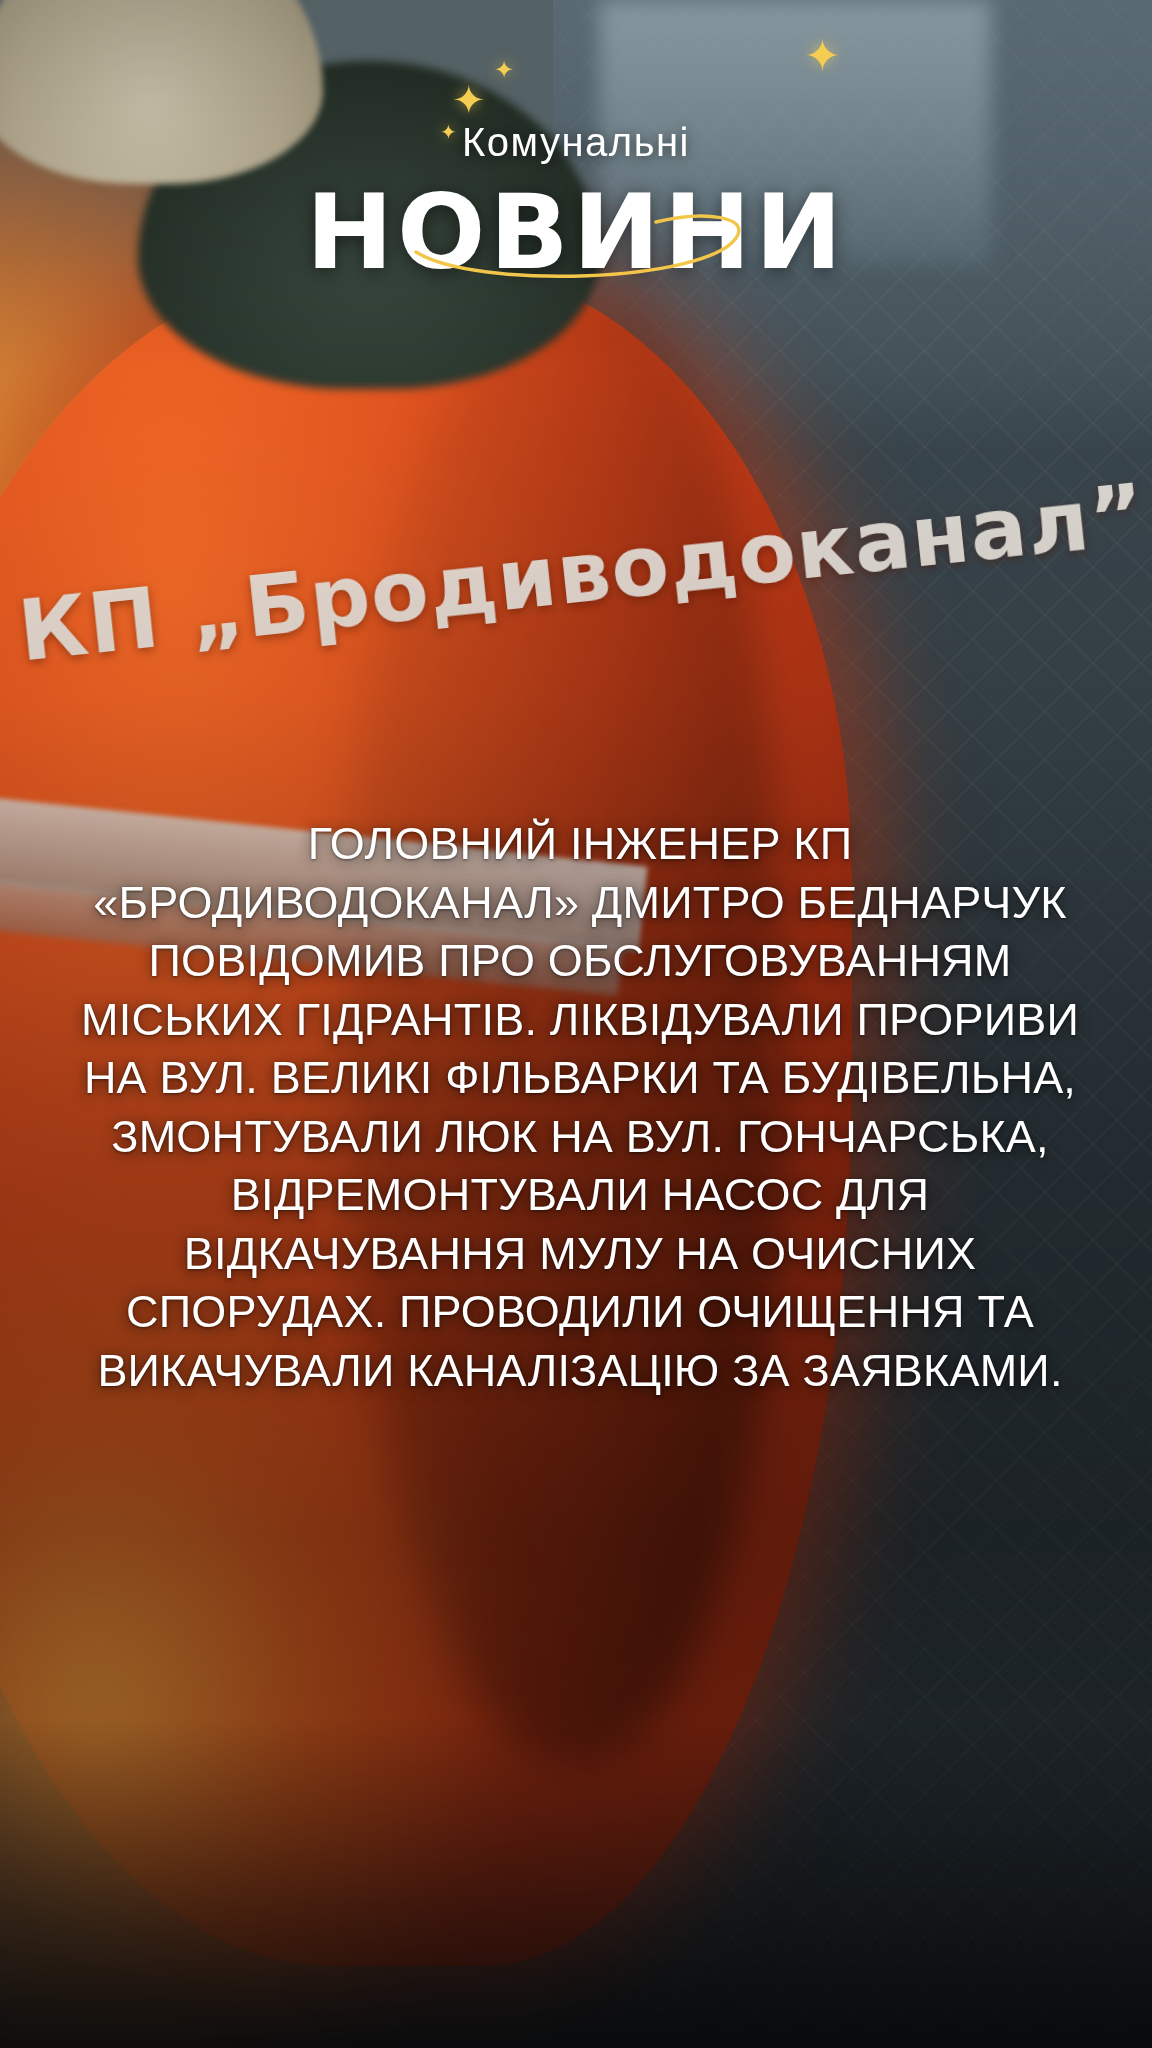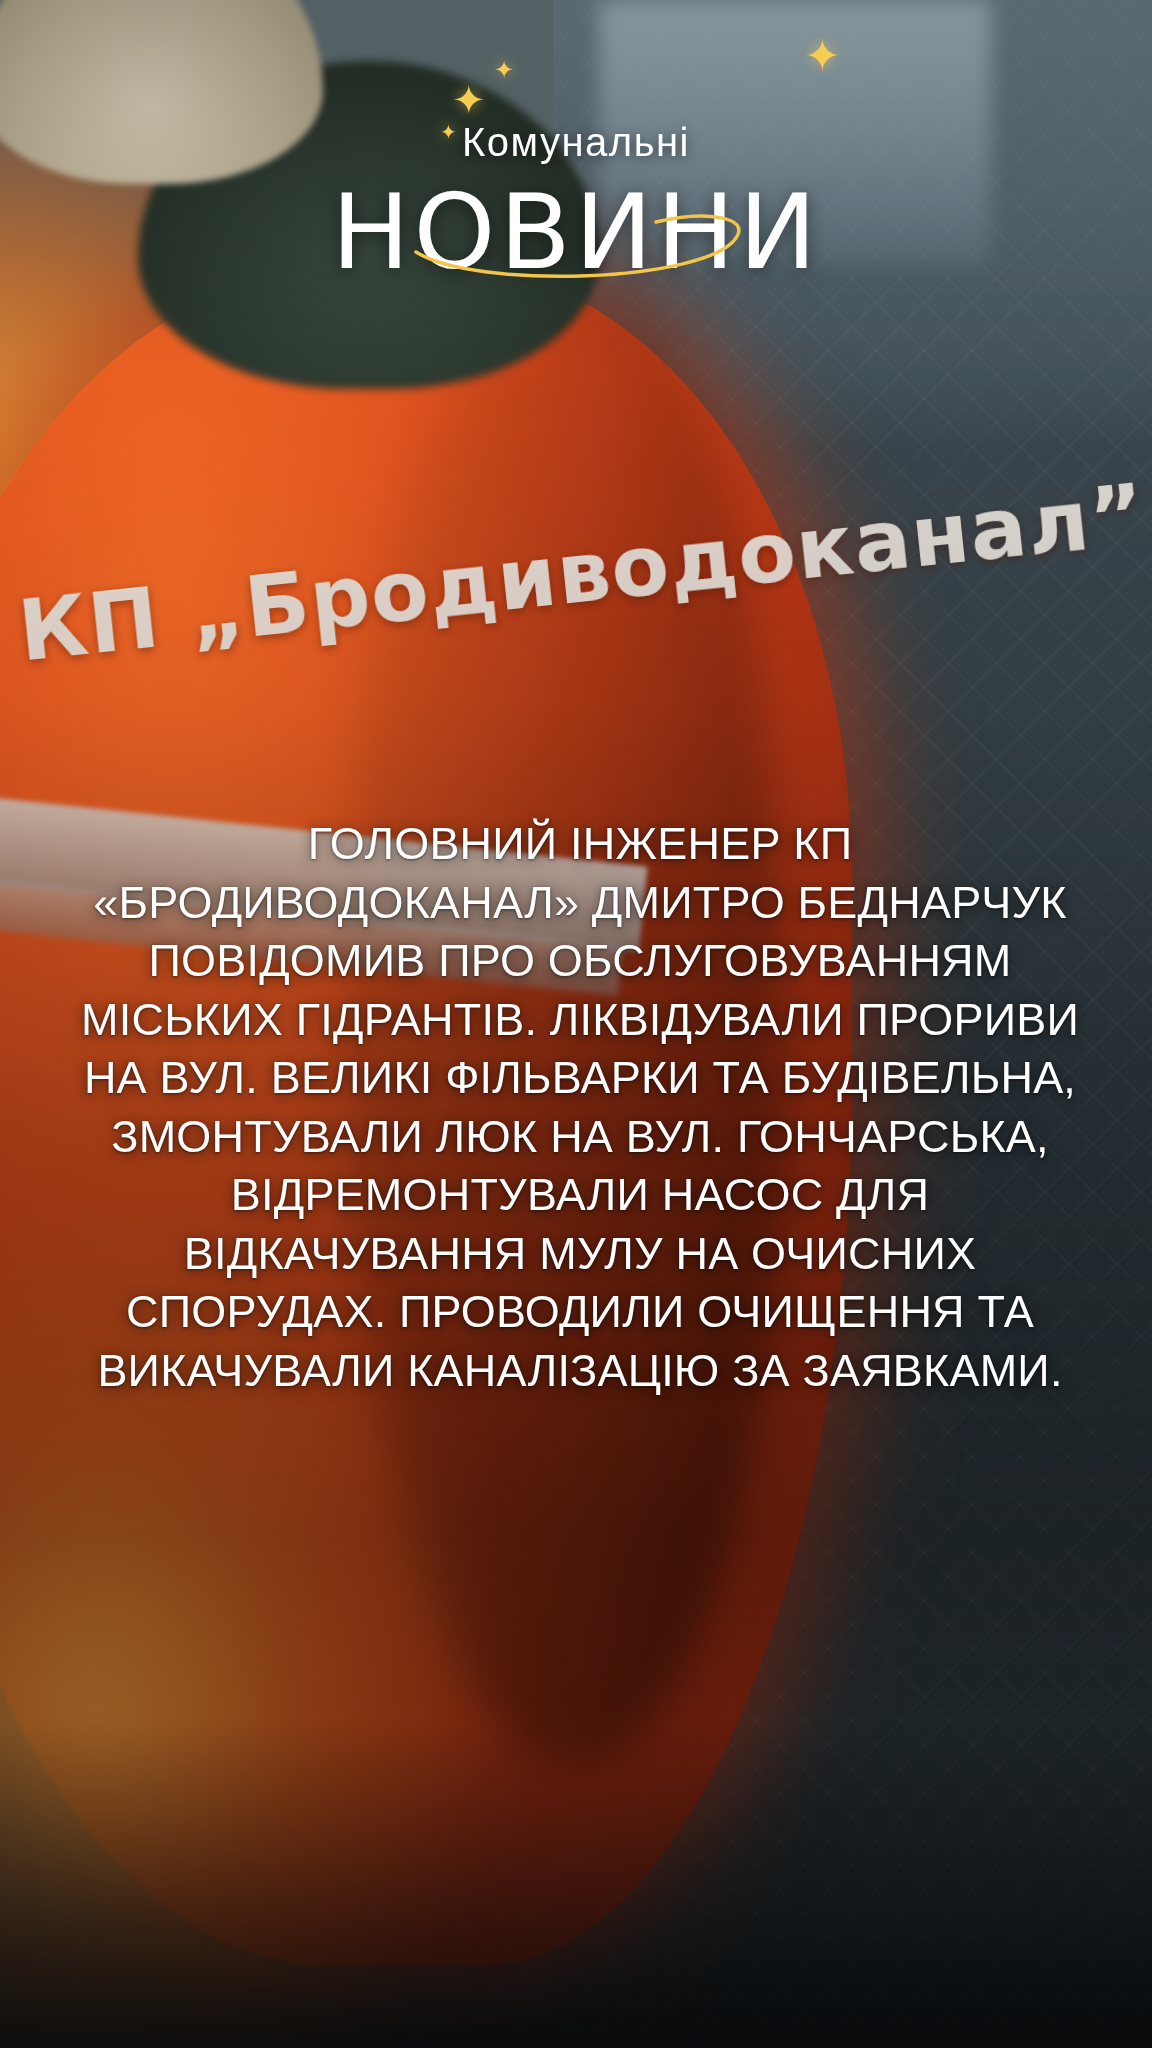--- a/index.html
+++ b/index.html
@@ -212,21 +212,21 @@
     font-family: "Liberation Sans", sans-serif;
     font-size: 40px;
     font-weight: 400;
     letter-spacing: 1.5px;
     margin: 0 0 6px 0;
     text-shadow: 0 2px 12px rgba(0,0,0,0.55);
   }
   .bigword {
     font-family: "DejaVu Sans", sans-serif;
     font-size: 104px;
-    font-weight: 400;
+    font-weight: 700;
     letter-spacing: 4px;
     line-height: 1.0;
     margin: 15px;
     text-shadow: 0 3px 18px rgba(0,0,0,0.5);
   }
   .script {
     position: relative;
     font-family: "DejaVu Serif", serif;
     font-style: italic;
     font-size: 86px;

